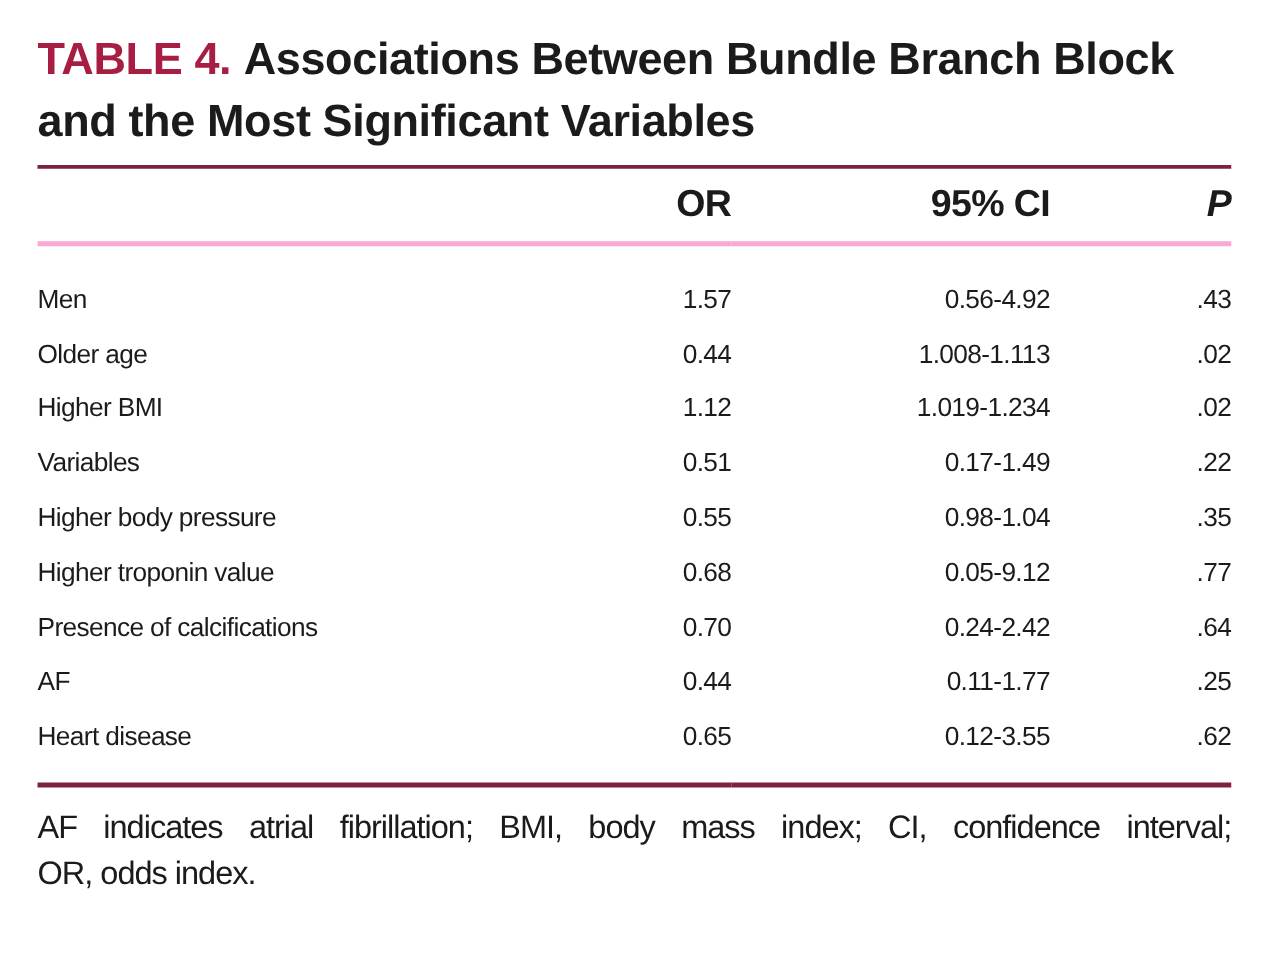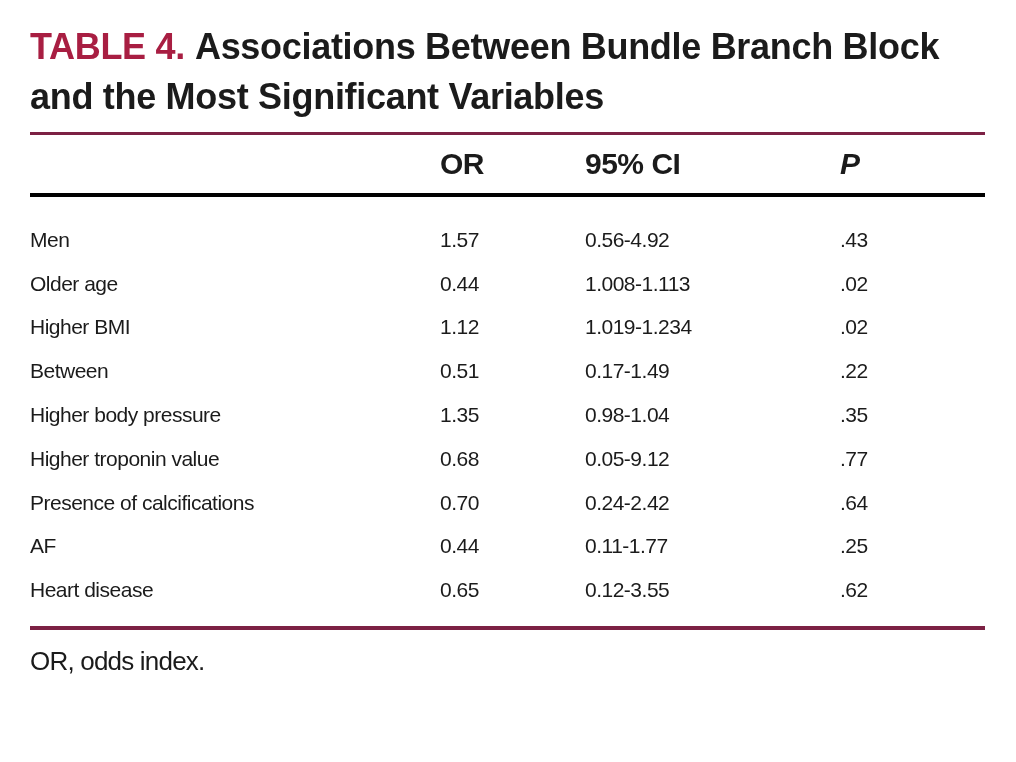--- a/index.html
+++ b/index.html
@@ -44,44 +44,44 @@
     table-layout: fixed;
     border-bottom: 4px solid #7c2144;
   }
   col.c-var { width: 410px; }
   col.c-or  { width: 145px; }
   col.c-ci  { width: 255px; }
   col.c-p   { width: 145px; }
 
   thead th {
     height: 58px;
-    border-bottom: 4px solid #000000;
+    border-bottom: 4px solid #f9a8d4;
     vertical-align: middle;
     font-size: 30px;
     font-weight: 700;
     letter-spacing: -0.5px;
-    text-align: left;
+    text-align: right;
     padding: 0;
     color: #1b1b1b;
   }
   thead th.p-head { font-style: italic; }
 
   tbody td {
     height: 43.8px;
     padding: 0;
     vertical-align: middle;
     font-size: 21px;
     letter-spacing: -0.5px;
     white-space: nowrap;
     color: #1b1b1b;
   }
   tbody tr.first-row td { padding-top: 21px; }
   tbody tr.last-row td  { padding-bottom: 14px; margin-top: 31px; }
   td.cell-var { text-align: left; }
-  td.cell-or, td.cell-ci, td.cell-p { text-align: left; }
+  td.cell-or, td.cell-ci, td.cell-p { text-align: right; }
 
   
   .footnote {
     margin-top: 13px;
     width: 955px;
     font-size: 26px;
     letter-spacing: -0.8px;
     line-height: 37px;
     color: #1b1b1b;
   }
@@ -130,28 +130,28 @@
         <td class="cell-ci">1.008-1.113</td>
         <td class="cell-p">.02</td>
       </tr>
       <tr>
         <td class="cell-var">Higher BMI</td>
         <td class="cell-or">1.12</td>
         <td class="cell-ci">1.019-1.234</td>
         <td class="cell-p">.02</td>
       </tr>
       <tr>
-        <td class="cell-var">Between</td>
+        <td class="cell-var">Variables</td>
         <td class="cell-or">0.51</td>
         <td class="cell-ci">0.17-1.49</td>
         <td class="cell-p">.22</td>
       </tr>
       <tr>
         <td class="cell-var">Higher body pressure</td>
-        <td class="cell-or">1.35</td>
+        <td class="cell-or">0.55</td>
         <td class="cell-ci">0.98-1.04</td>
         <td class="cell-p">.35</td>
       </tr>
       <tr>
         <td class="cell-var">Higher troponin value</td>
         <td class="cell-or">0.68</td>
         <td class="cell-ci">0.05-9.12</td>
         <td class="cell-p">.77</td>
       </tr>
       <tr>
@@ -169,16 +169,17 @@
       <tr class="last-row">
         <td class="cell-var">Heart disease</td>
         <td class="cell-or">0.65</td>
         <td class="cell-ci">0.12-3.55</td>
         <td class="cell-p">.62</td>
       </tr>
     </tbody>
   </table>
 
   <div class="footnote">
+    <div class="fn-line-justify">AF indicates atrial fibrillation; BMI, body mass index; CI, confidence interval;</div>
     <div>OR, odds index.</div>
   </div>
 
 </div>
 
 </body></html>

